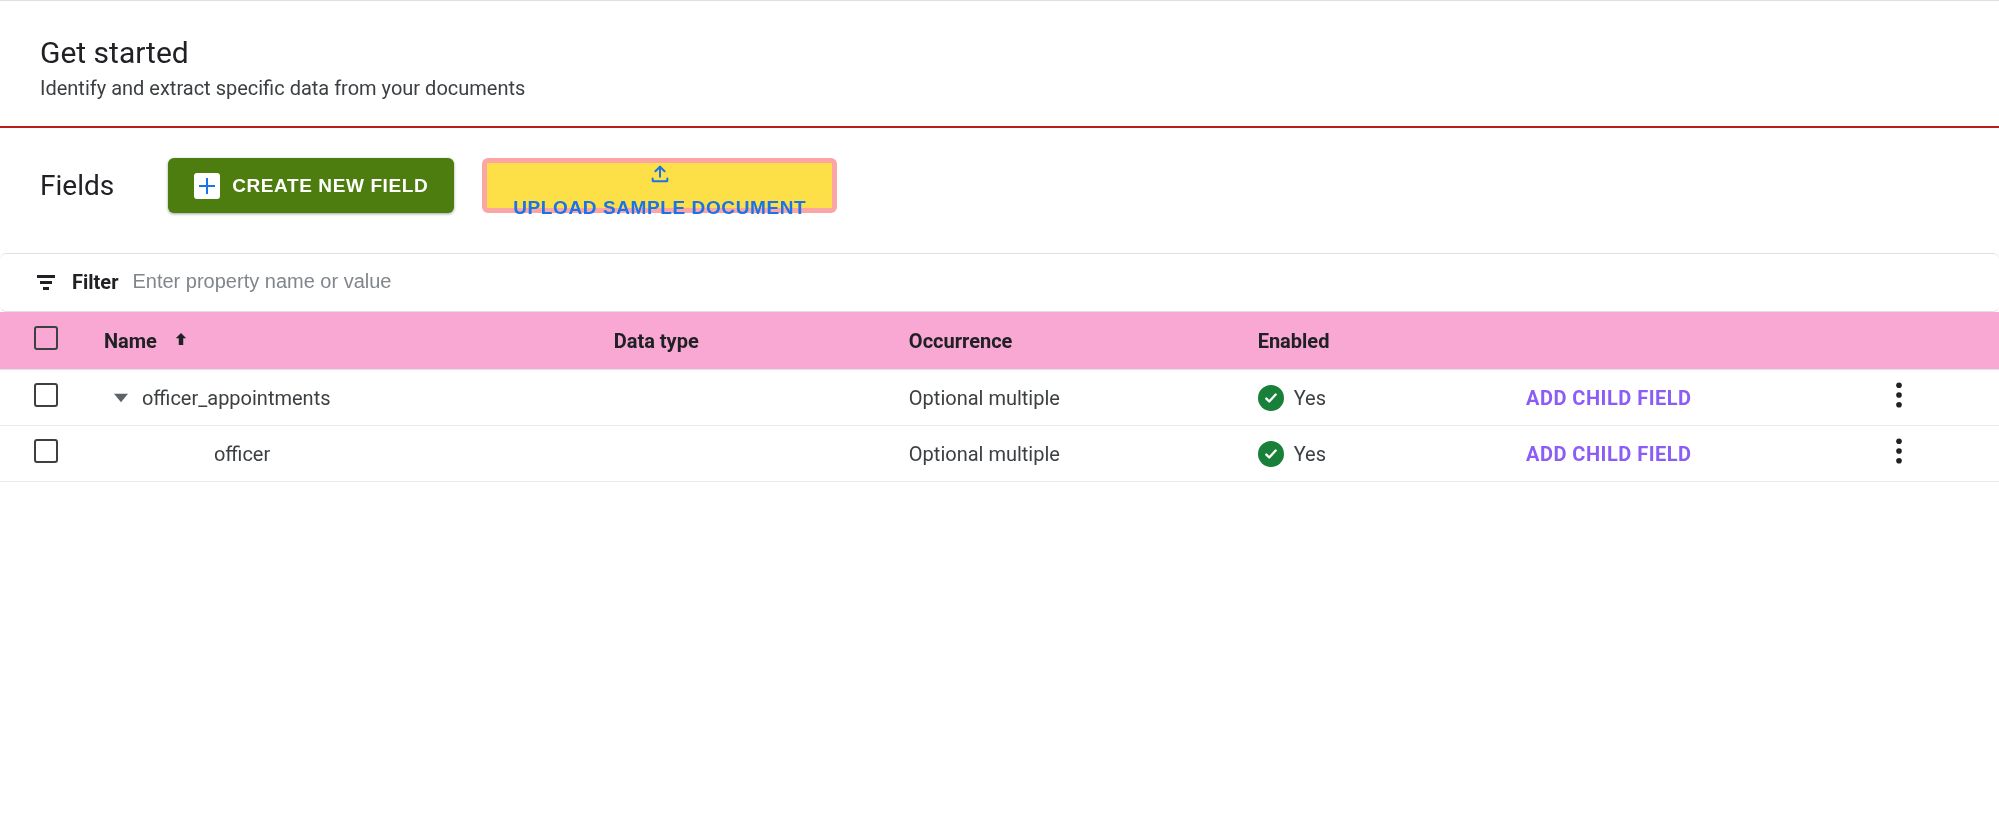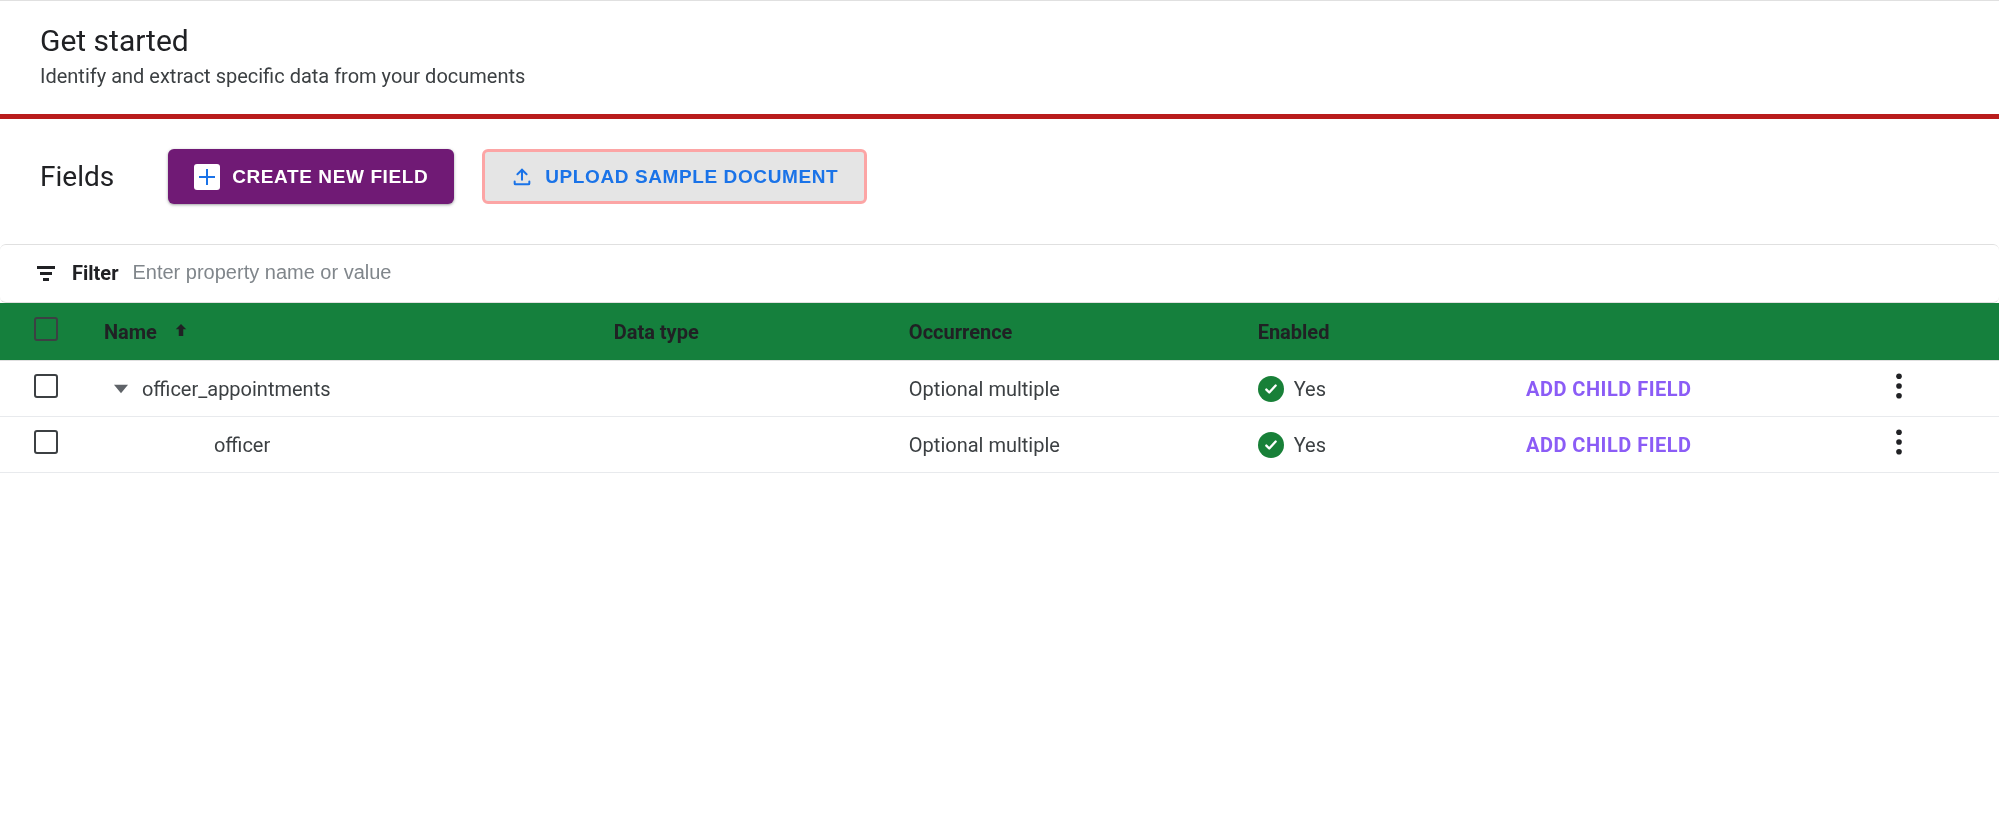--- a/index.html
+++ b/index.html
@@ -7,22 +7,22 @@
     margin: 0;
     padding: 0;
     font-family: Roboto, "Helvetica Neue", Arial, sans-serif;
     color: #202124;
     background: #fff;
     font-size: 16px;
   }
   .container { width: 100%; }
   .header-section {
     border-top: 1px solid #e0e0e0;
-    border-bottom: 5px solid #b91c1c;
-    padding: 22px 40px 26px 40px;
+    border-bottom: 2px solid #b91c1c;
+    padding: 34px 40px 26px 40px;
   }
   .header-title {
     font-size: 30px;
     font-weight: 400;
     margin: 0 0 6px 0;
     letter-spacing: 0px;
   }
   .header-subtitle {
     font-size: 20px;
     color: #3c4043;
@@ -46,30 +46,31 @@
     font-size: 19px;
     font-weight: 700;
     letter-spacing: 0.6px;
     padding: 0 26px;
     height: 55px;
     border-radius: 6px;
     cursor: pointer;
     text-transform: uppercase;
   }
   .btn-primary {
-    background: #701a75;
+    background: #4d7c0f;
     color: #fff;
     border: none;
     box-shadow: 0 1px 2px rgba(60,64,67,0.3), 0 1px 3px 1px rgba(60,64,67,0.15);
     justify-content: center;
   }
   .btn-secondary {
-    background: #e5e5e5;
+    background: #fde047;
     color: #1a73e8;
-    border: 3px solid #fca5a5;
+    border: 5px solid #fca5a5;
+    flex-direction: column;
   }
   .add-box {
     display: inline-flex;
     align-items: center;
     justify-content: center;
     width: 26px;
     height: 26px;
     background: #fff;
     color: #1a73e8;
     border-radius: 3px;
@@ -93,21 +94,21 @@
   .filter-input {
     border: none;
     outline: none;
     font-size: 20px;
     color: #a21caf;
     flex: 1;
     padding: 6px 0;
   }
   .filter-input::placeholder { color: #80868b; }
   .table { width: 100%; border-collapse: collapse; }
-  .table thead tr { background: #15803d; }
+  .table thead tr { background: #f9a8d4; }
   .table th {
     text-align: left;
     font-size: 20px;
     font-weight: 700;
     padding: 14px 10px;
     border-bottom: 1px solid #e0e0e0;
   }
   .table td {
     font-size: 20px;
     padding: 12px 10px;

